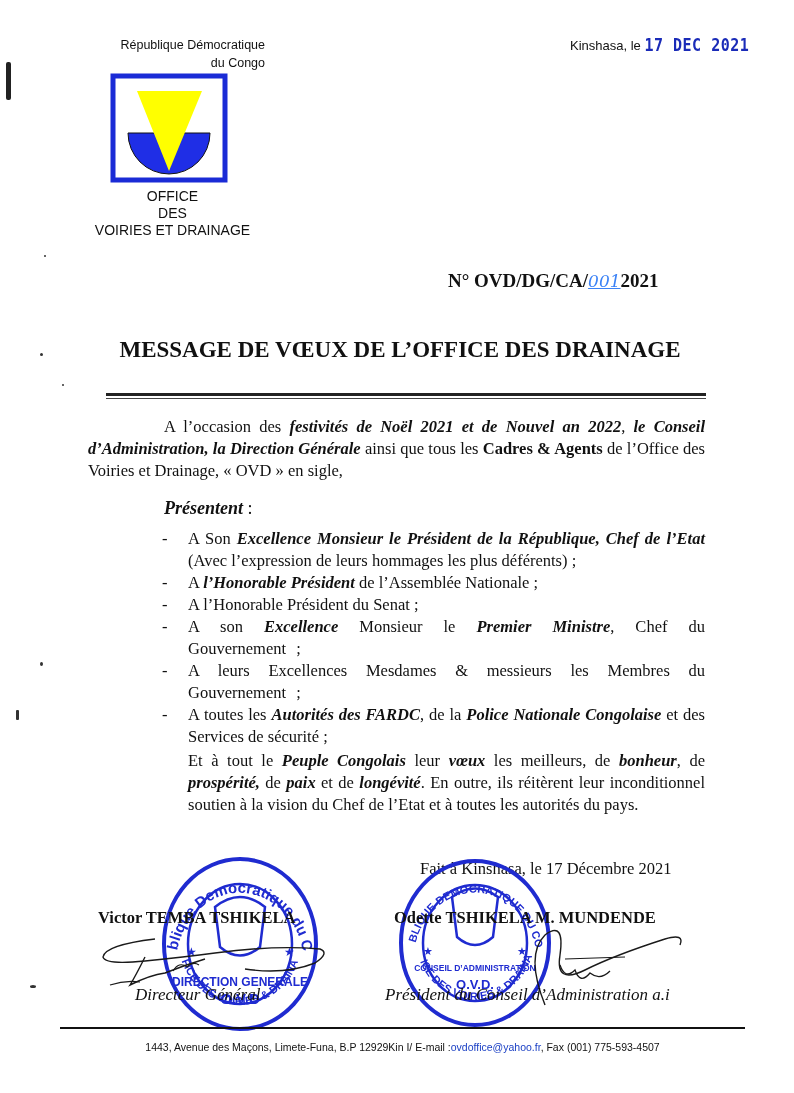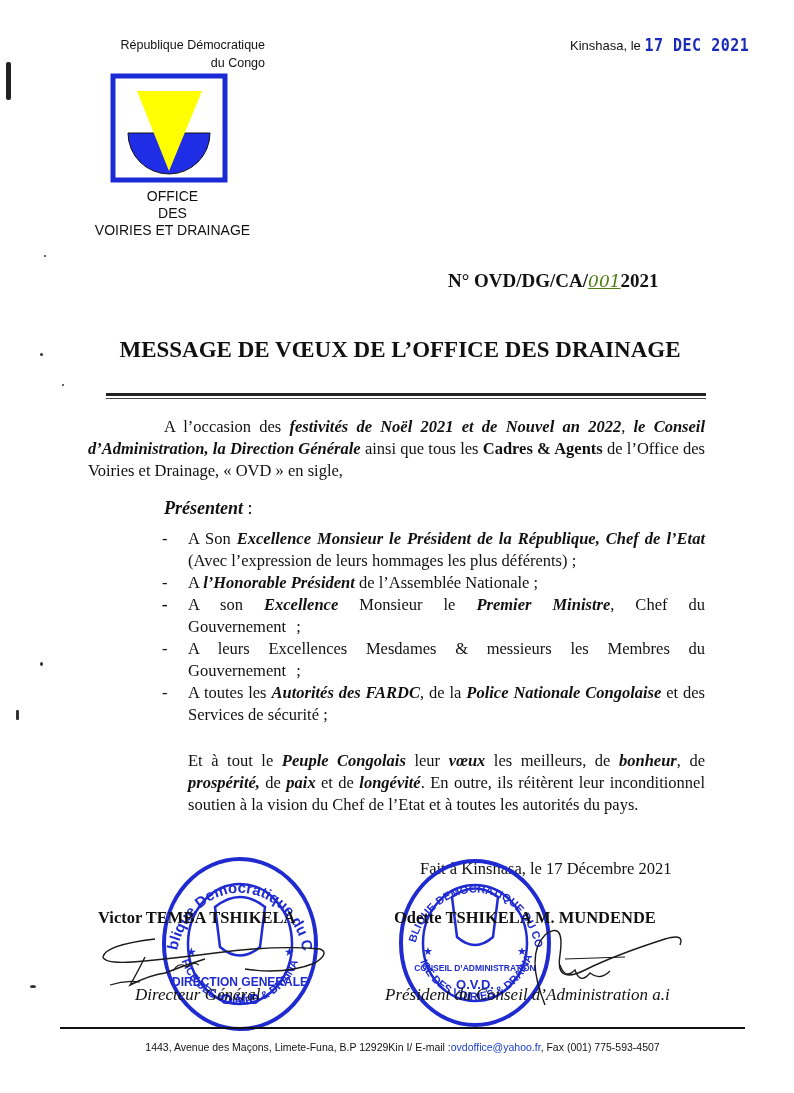--- a/index.html
+++ b/index.html
@@ -11,21 +11,21 @@
   
   .country { left: 90px; top: 36px; width: 175px; text-align: right; font-size: 12.5px; line-height: 18px; }
   .logo { left: 110px; top: 73px; width: 118px; height: 110px; }
   .office { left: 90px; top: 188px; width: 165px; text-align: center; font-size: 14px; line-height: 17px; }
 
   
   .place-date { left: 570px; top: 36px; font-size: 13px; white-space: nowrap; }
   .stamp-date { color: #1a2bb8; font-family: "DejaVu Sans Mono", monospace; font-weight: bold; font-size: 15px; letter-spacing: 0.5px; transform: scaleY(1.15); display: inline-block; }
 
   .refno { left: 448px; top: 270px; font-size: 19px; font-weight: bold; white-space: nowrap; }
-  .refno .hand { color: #4d7c0f; font-family: "DejaVu Serif", serif; font-weight: normal; font-style: italic; text-decoration: underline; font-size: 17px; }
+  .refno .hand { color: #3b82f6; font-family: "DejaVu Serif", serif; font-weight: normal; font-style: italic; text-decoration: underline; font-size: 17px; }
 
   
   .title { left: 80px; top: 336px; width: 640px; text-align: center; font-weight: bold; font-size: 23px; line-height: 27px; }
   .rule-double { left: 106px; width: 600px; height: 0; }
   .rule-double.r1 { top: 393px; border-top: 3px solid #222; }
   .rule-double.r2 { top: 398px; border-top: 1.5px solid #444; }
 
   
   .para { left: 88px; width: 617px; font-size: 16.5px; line-height: 22px; text-align: justify; }
   .intro { top: 416px; text-indent: 76px; }
@@ -104,21 +104,21 @@
 <div class="abs rule-double r1"></div>
 <div class="abs rule-double r2"></div>
 
 <div class="abs para intro"><span>A l’occasion des </span><b><i>festivités de Noël 2021 et de Nouvel an 2022</i></b><span>, </span><b><i>le Conseil d’Administration, la Direction Générale</i></b><span> ainsi que tous les </span><b>Cadres &amp; Agents</b><span> de l’Office des Voiries et Drainage, « OVD » en sigle,</span></div>
 
 <div class="abs presentent"><span>Présentent</span><span class="colon"> :</span></div>
 
 <ul class="abs list">
   <li><span class="dash">-</span><span>A Son </span><b><i>Excellence Monsieur le Président de la République, Chef de l’Etat</i></b><span> (Avec  l’expression de leurs hommages les plus déférents) ;</span></li>
   <li><span class="dash">-</span><span>A </span><b><i>l’Honorable Président</i></b><span> de l’Assemblée Nationale ;</span></li>
-  <li><span class="dash">-</span></li>
+  <li><span class="dash">-</span><span>A l’Honorable Président du Senat ;</span></li>
   <li class="spaced"><span class="dash">-</span><span>A son </span><b><i>Excellence</i></b><span> Monsieur le </span><b><i>Premier Ministre</i></b><span>, Chef du Gouvernement ;</span></li>
   <li class="spaced"><span class="dash">-</span><span>A leurs Excellences Mesdames &amp; messieurs les Membres du Gouvernement ;</span></li>
   <li><span class="dash">-</span><span>A toutes les </span><b><i>Autorités des FARDC</i></b><span>, de la </span><b><i>Police Nationale Congolaise</i></b><span> et des Services de sécurité ;</span></li>
 </ul>
 
 <div class="abs closing"><span>Et à tout le </span><b><i>Peuple Congolais</i></b><span> leur </span><b><i>vœux</i></b><span> les meilleurs, de </span><b><i>bonheur</i></b><span>, de </span><b><i>prospérité,</i></b><span> de </span><b><i>paix</i></b><span> et de </span><b><i>longévité</i></b><span>. En outre, ils réitèrent leur inconditionnel soutien à la vision du Chef de l’Etat et à toutes les autorités du pays.</span></div>
 
 <div class="abs fait">Fait à Kinshasa, le  17 Décembre 2021</div>
 
 <div class="stamp" style="left:160px;top:852px;width:160px;height:180px;">

